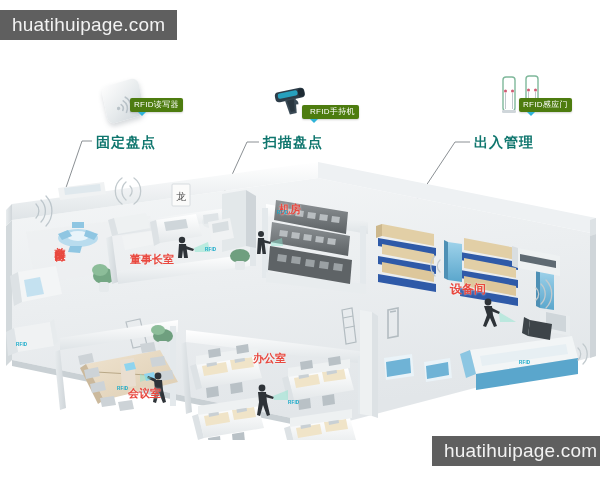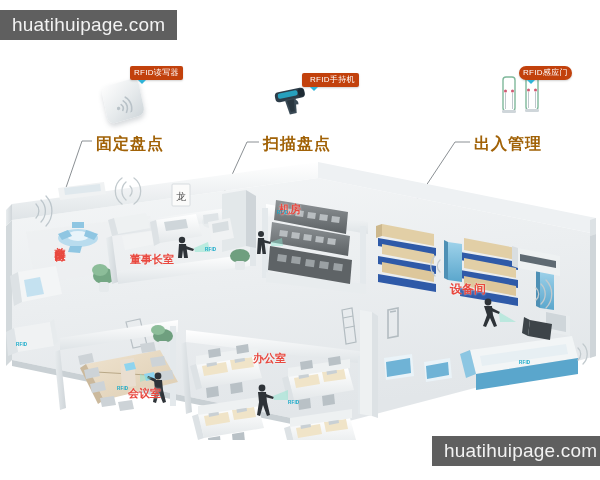--- a/index.html
+++ b/index.html
@@ -28,43 +28,44 @@
     white-space:nowrap;
     font-family:"Liberation Sans","DejaVu Sans",sans-serif;
   }
   #wm-top{left:0;top:10px;}
   #wm-bottom{left:432px;top:436px;}
 
   
   .device{position:absolute;}
   .badge{
     position:absolute;
-    background:#c2410c;
+    background:#4d7c0f;
     color:#ffffff;
     font-size:8px;
     line-height:11px;
     padding:1px 4px 2px 4px;
     border-radius:2px;
     white-space:nowrap;
     letter-spacing:.3px;
     box-shadow:0 1px 2px rgba(0,0,0,.18);
+    margin-top:32px;
   }
   .badge:after{
     content:"";
     position:absolute;
     left:8px;bottom:-4px;
     border-left:4px solid transparent;
     border-right:4px solid transparent;
     border-top:4px solid #2fb3d8;
   }
   .dev-label{
     position:absolute;
-    font-size:16px;
+    font-size:14px;
     font-weight:bold;
-    color:#a16207;
+    color:#0f766e;
     white-space:nowrap;
     letter-spacing:1px;
   }
   .leader{position:absolute;overflow:visible;}
 
   
   #reader-body{
     position:absolute;left:104px;top:82px;
     width:38px;height:38px;border-radius:7px;
     background:linear-gradient(145deg,#fdfdfd 0%,#e6eaec 55%,#cfd6da 100%);
@@ -170,21 +171,21 @@
         <circle cx="28.5" cy="18" r="1.5"></circle>
           <circle cx="35.5" cy="18" r="1.5"></circle>
       </g>
       <g stroke="#bfc7cc" stroke-width="1">
         <line x1="5.5" y1="21" x2="5.5" y2="37"></line>
           <line x1="12.5" y1="21" x2="12.5" y2="37"></line>
         <line x1="28.5" y1="20" x2="28.5" y2="36"></line>
           <line x1="35.5" y1="20" x2="35.5" y2="36"></line>
       </g>
     </svg>
-    <div class="badge" style="left:519px;top:66px;border-radius:7px;">RFID感应门</div>
+    <div class="badge" style="left:519px;top:66px;">RFID感应门</div>
     <div class="dev-label" style="left:474px;top:134px;">出入管理</div>
   </div>
 
   <div id="plan">
     <svg viewBox="0 0 600 280" width="600" height="280">
       <defs>
         <linearGradient id="floorG" x1="0" y1="0" x2="0.3" y2="1">
           <stop offset="0%" stop-color="#f4f6f7"></stop>
           <stop offset="100%" stop-color="#e2e6e9"></stop>
         </linearGradient>

